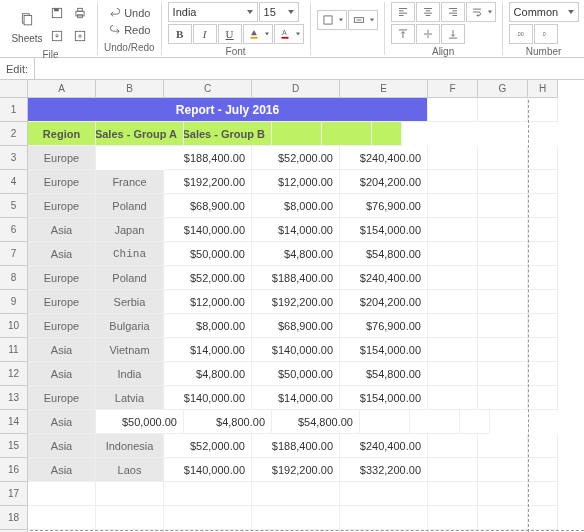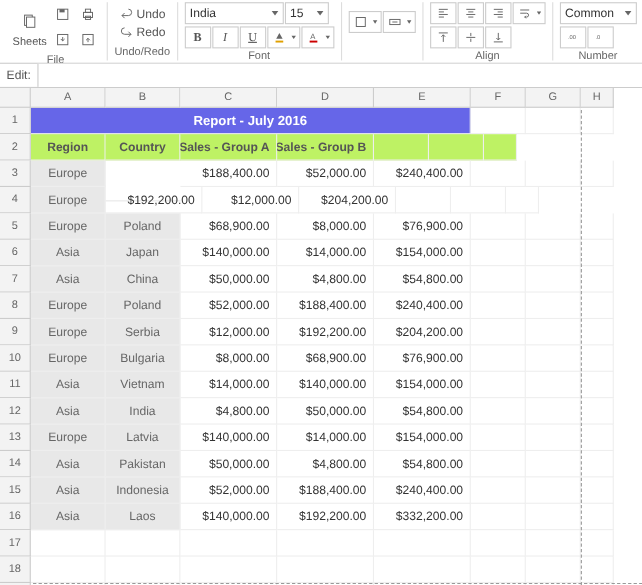--- a/index.html
+++ b/index.html
@@ -290,39 +290,39 @@
     </div>
   <div class="cells" id="cells">
       <div class="row title-row">
         <div class="cell merged" style="width: 400px;">Report - July 2016</div>
         <div class="cell " style="width: 50px;"></div>
         <div class="cell " style="width: 50px;"></div>
         <div class="cell " style="width: 30px;"></div>
       </div>
       <div class="row header-row">
         <div class="cell left" style="width: 68px;">Region</div>
-        <div class="cell left" style="width: 68px;">Country</div>
         <div class="cell " style="width: 88px;">Sales - Group A</div>
         <div class="cell " style="width: 88px;">Sales - Group B</div>
         <div class="cell " style="width: 50px;"></div>
         <div class="cell " style="width: 50px;"></div>
         <div class="cell " style="width: 30px;"></div>
       </div>
       <div class="row data-row">
         <div class="cell dim" style="width: 68px;">Europe</div>
         <div class="cell dim" style="width: 68px; margin-top: 36px;">Germany</div>
         <div class="cell num" style="width: 88px;">$188,400.00</div>
         <div class="cell num" style="width: 88px;">$52,000.00</div>
         <div class="cell num" style="width: 88px;">$240,400.00</div>
         <div class="cell " style="width: 50px;"></div>
         <div class="cell " style="width: 50px;"></div>
         <div class="cell " style="width: 30px;"></div>
       </div>
       <div class="row data-row">
         <div class="cell dim" style="width: 68px;">Europe</div>
+        <div class="cell dim" style="width: 68px;">France</div>
         <div class="cell num" style="width: 88px;">$192,200.00</div>
         <div class="cell num" style="width: 88px;">$12,000.00</div>
         <div class="cell num" style="width: 88px;">$204,200.00</div>
         <div class="cell " style="width: 50px;"></div>
         <div class="cell " style="width: 50px;"></div>
         <div class="cell " style="width: 30px;"></div>
       </div>
       <div class="row data-row">
         <div class="cell dim" style="width: 68px;">Europe</div>
         <div class="cell dim" style="width: 68px;">Poland</div>
@@ -338,21 +338,21 @@
         <div class="cell dim" style="width: 68px;">Japan</div>
         <div class="cell num" style="width: 88px;">$140,000.00</div>
         <div class="cell num" style="width: 88px;">$14,000.00</div>
         <div class="cell num" style="width: 88px;">$154,000.00</div>
         <div class="cell " style="width: 50px;"></div>
         <div class="cell " style="width: 50px;"></div>
         <div class="cell " style="width: 30px;"></div>
       </div>
       <div class="row data-row">
         <div class="cell dim" style="width: 68px;">Asia</div>
-        <div class="cell dim" style="width: 68px;">China</div>
+        <div class="cell dim" style="width: 68px; font-family: Liberation Mono, monospace;">China</div>
         <div class="cell num" style="width: 88px;">$50,000.00</div>
         <div class="cell num" style="width: 88px;">$4,800.00</div>
         <div class="cell num" style="width: 88px;">$54,800.00</div>
         <div class="cell " style="width: 50px;"></div>
         <div class="cell " style="width: 50px;"></div>
         <div class="cell " style="width: 30px;"></div>
       </div>
       <div class="row data-row">
         <div class="cell dim" style="width: 68px;">Europe</div>
         <div class="cell dim" style="width: 68px;">Poland</div>
@@ -408,21 +408,20 @@
         <div class="cell dim" style="width: 68px;">Latvia</div>
         <div class="cell num" style="width: 88px;">$140,000.00</div>
         <div class="cell num" style="width: 88px;">$14,000.00</div>
         <div class="cell num" style="width: 88px;">$154,000.00</div>
         <div class="cell " style="width: 50px;"></div>
         <div class="cell " style="width: 50px;"></div>
         <div class="cell " style="width: 30px;"></div>
       </div>
       <div class="row data-row">
         <div class="cell dim" style="width: 68px;">Asia</div>
-        <div class="cell dim" style="width: 68px;">Pakistan</div>
         <div class="cell num" style="width: 88px;">$50,000.00</div>
         <div class="cell num" style="width: 88px;">$4,800.00</div>
         <div class="cell num" style="width: 88px;">$54,800.00</div>
         <div class="cell " style="width: 50px;"></div>
         <div class="cell " style="width: 50px;"></div>
         <div class="cell " style="width: 30px;"></div>
       </div>
       <div class="row data-row">
         <div class="cell dim" style="width: 68px;">Asia</div>
         <div class="cell dim" style="width: 68px;">Indonesia</div>

